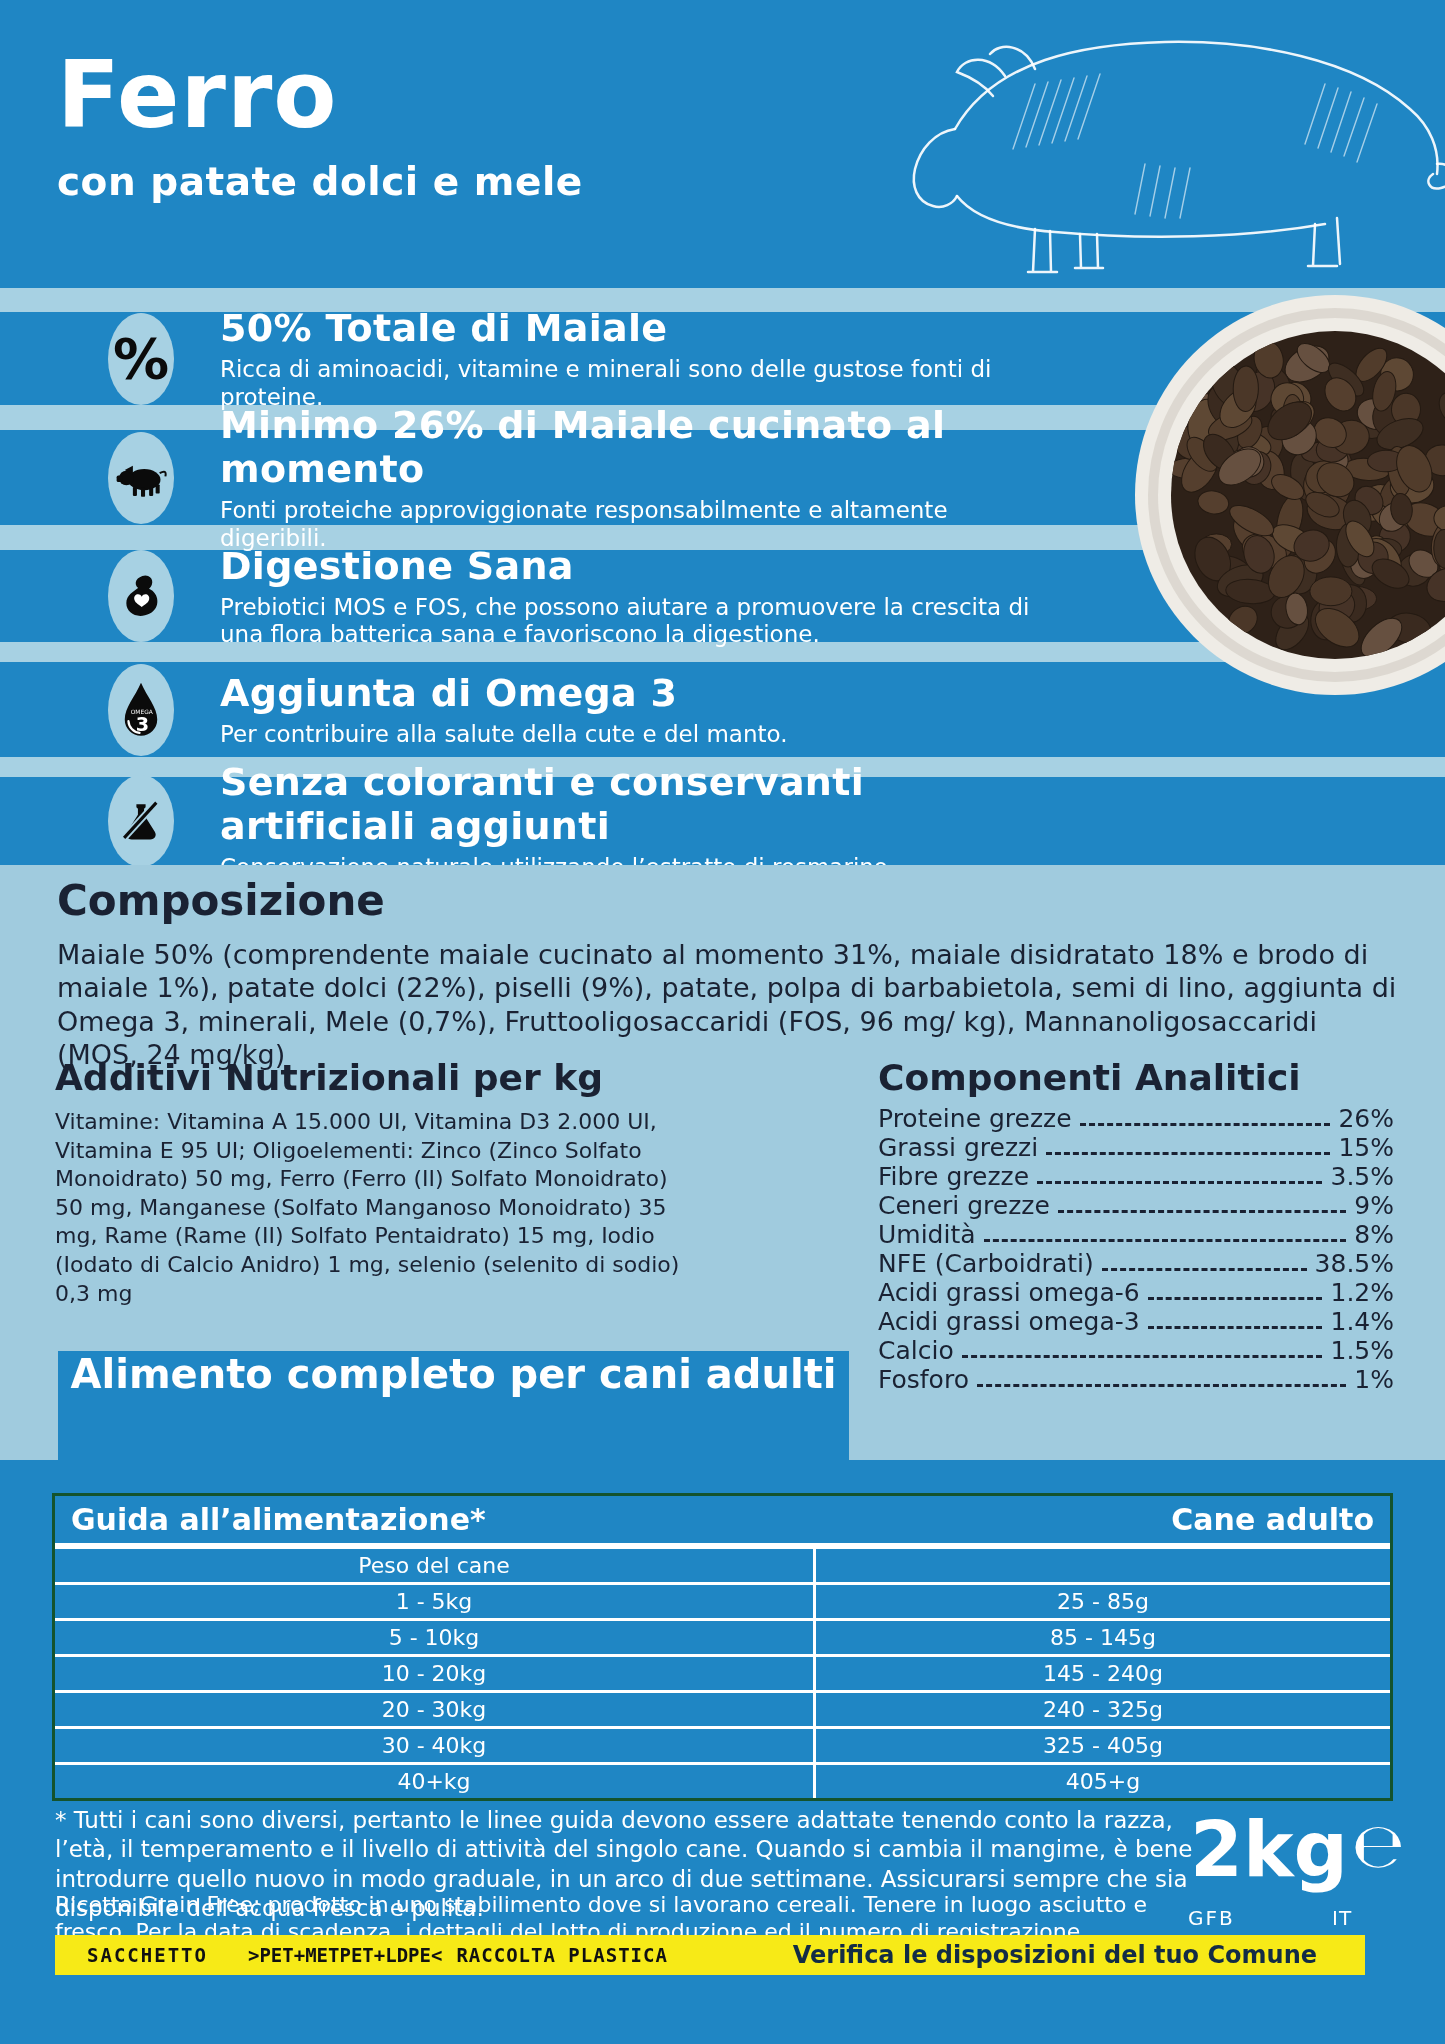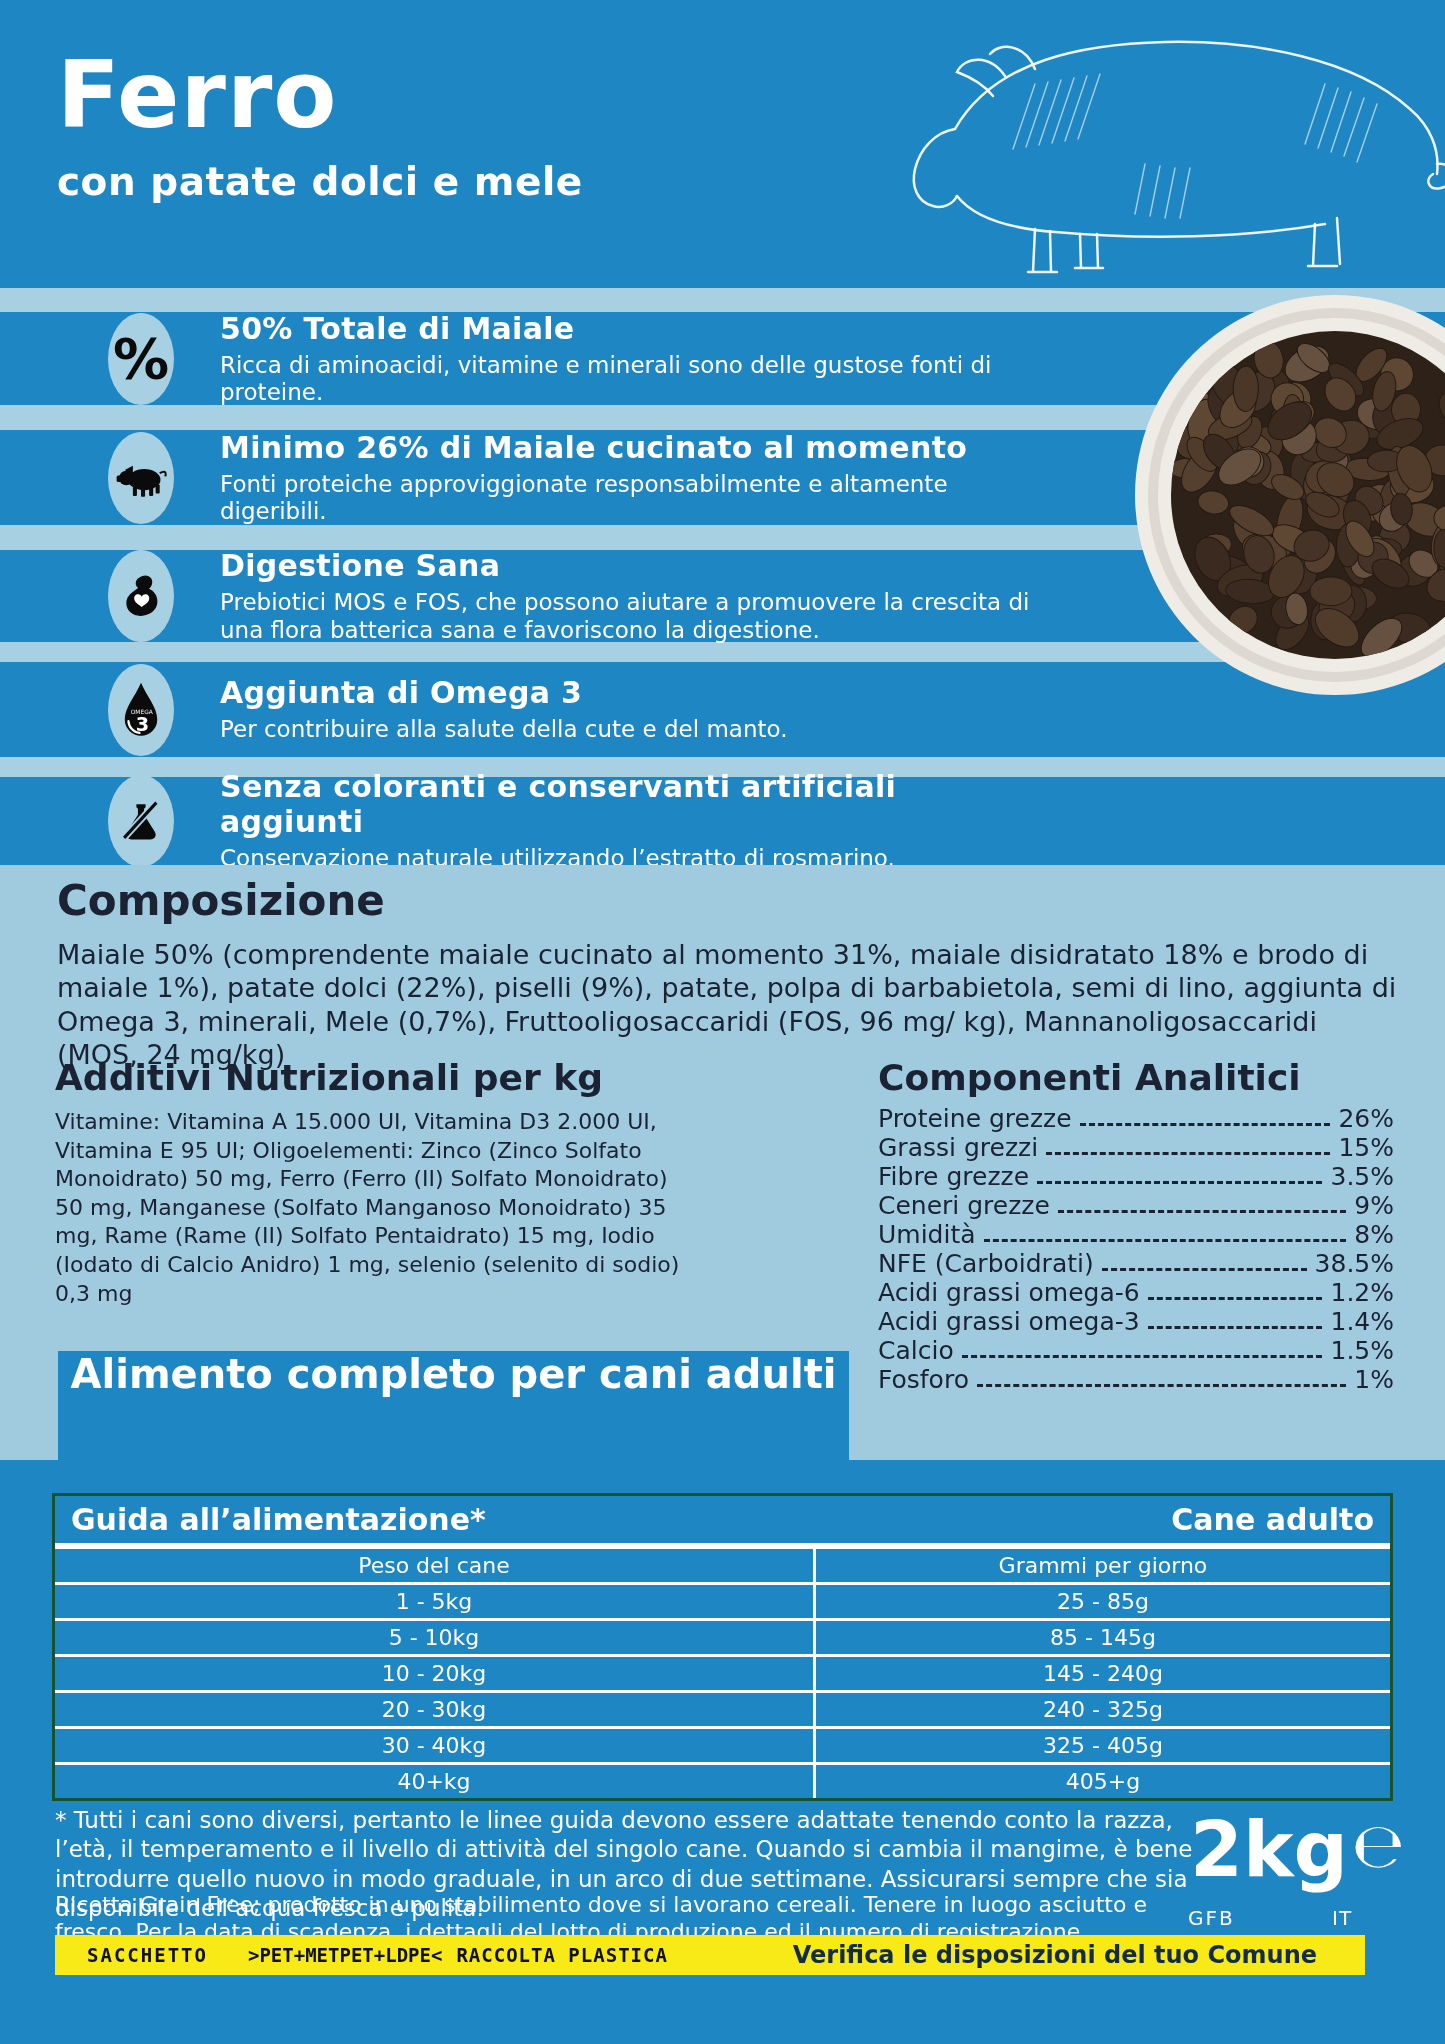--- a/index.html
+++ b/index.html
@@ -29,21 +29,21 @@
   .s1{top:288px;height:24px;} .s2{top:405px;height:25px;} .s3{top:525px;height:25px;}
   .s4{top:642px;height:20px;} .s5{top:757px;height:20px;}
 
   .feature{position:absolute;left:0;width:100%;display:flex;align-items:center;z-index:2;}
   .f1{top:312px;height:93px;} .f2{top:430px;height:95px;} .f3{top:550px;height:92px;}
   .f4{top:662px;height:95px;} .f5{top:777px;height:88px;}
   .icon-ellipse{flex:0 0 66px;width:66px;height:92px;margin-left:108px;background:var(--stripe-blue);
       border-radius:50%;display:flex;align-items:center;justify-content:center;}
   .icon-ellipse .pct{font-size:56px;font-weight:bold;color:#0b0b0b;}
   .ftext{margin-left:46px;max-width:820px;}
-  .ftitle{font-size:30px;font-weight:bold;letter-spacing:.3px;}
+  .ftitle{font-size:38px;font-weight:bold;letter-spacing:.3px;}
   .fdesc{font-size:23px;margin-top:6px;line-height:1.18;}
 
   
   .bowl{position:absolute;left:1040px;top:285px;width:405px;height:420px;z-index:3;}
 
   
   .light-panel{position:absolute;left:0;top:865px;width:100%;height:595px;background:var(--panel-blue);z-index:2;}
   .dark-ink{color:var(--ink-dark);}
   .comp-title{position:absolute;left:57px;top:876px;font-size:42px;font-weight:bold;z-index:4;}
   .comp-text{position:absolute;left:57px;top:938px;width:1340px;font-size:27px;line-height:1.24;z-index:4;}
@@ -404,21 +404,20 @@
     <span>Alimento completo per cani adulti</span>
   </div>
 
   <div class="guide">
     <div class="g-head">
       <span>Guida all’alimentazione*</span>
       <span>Cane adulto</span>
     </div>
     <div class="g-row">
       <div class="g-cell g-c1">Peso del cane</div>
-      <div class="g-cell g-c2">Grammi per giorno</div>
     </div>
     <div class="g-row">
       <div class="g-cell g-c1">1 - 5kg</div>
       <div class="g-cell g-c2">25 - 85g</div>
     </div>
     <div class="g-row">
       <div class="g-cell g-c1">5 - 10kg</div>
       <div class="g-cell g-c2">85 - 145g</div>
     </div>
     <div class="g-row">

